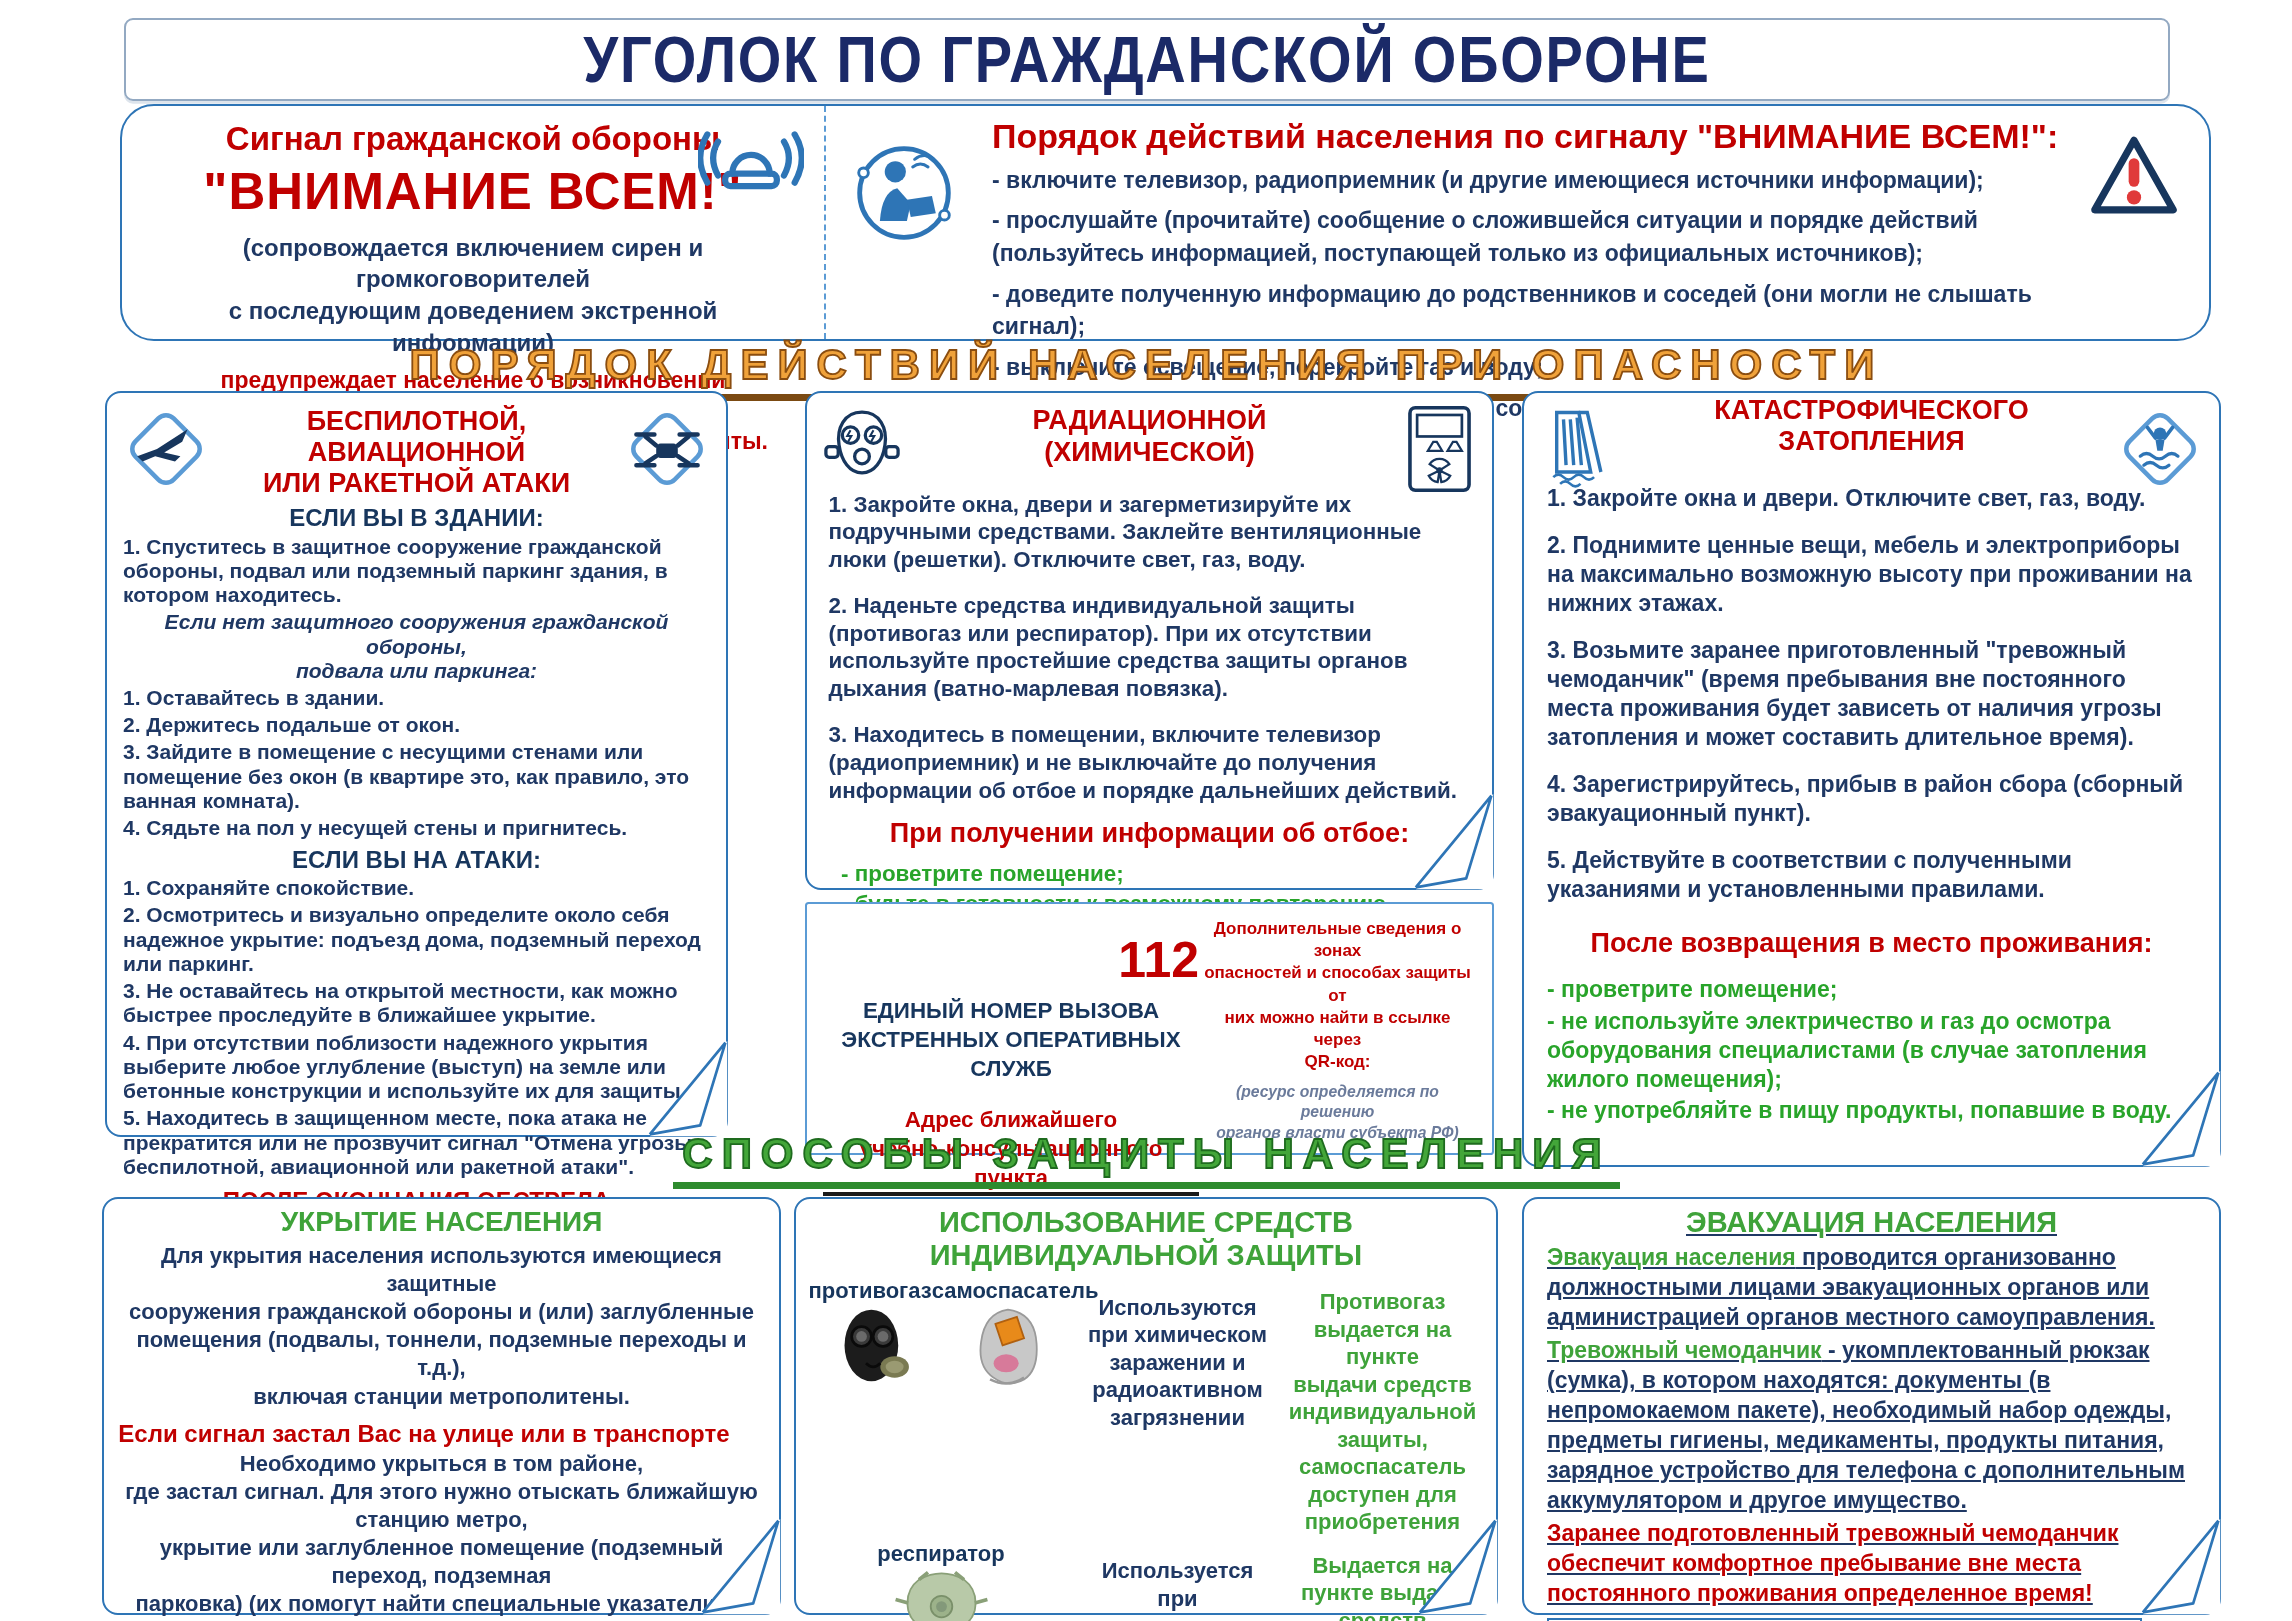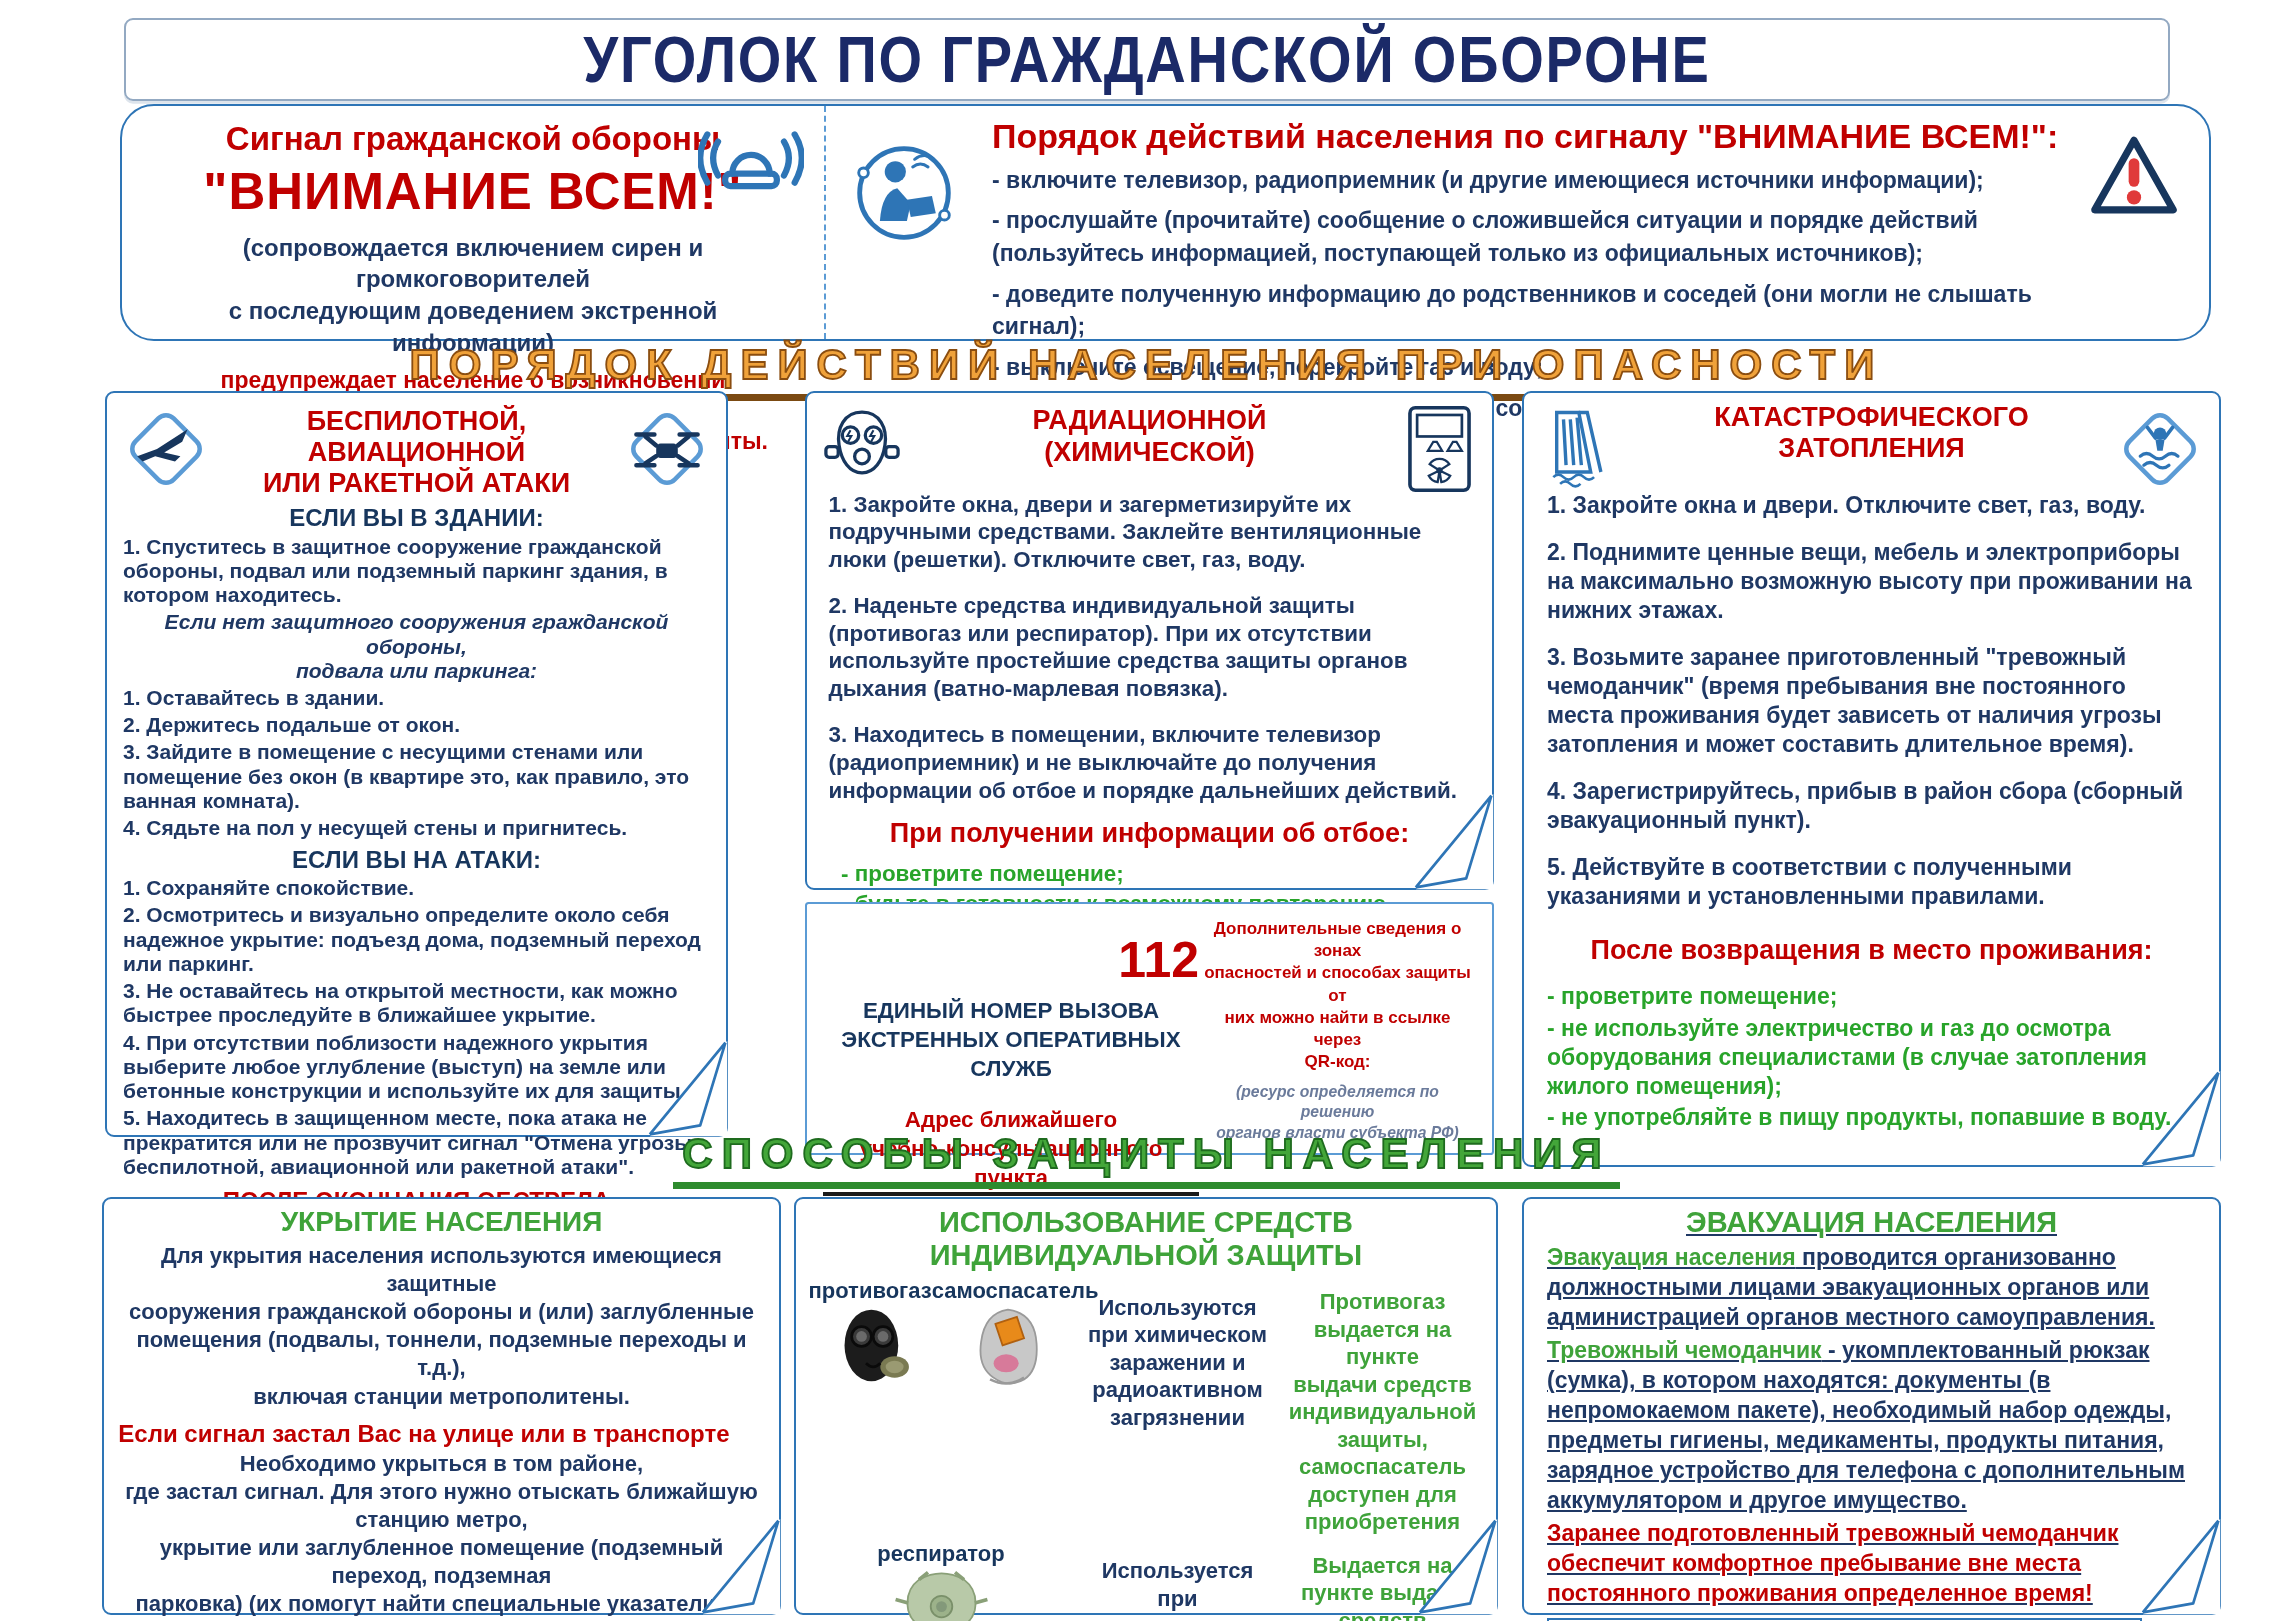--- a/index.html
+++ b/index.html
@@ -27,25 +27,25 @@
   .proc-item{font-size:23px;color:#1f3864;line-height:1.42;margin-top:8px;}
 
   
   .hdr{position:absolute;left:0;width:100%;text-align:center;}
   .hdr-orange span{display:inline-block;font-size:42px;letter-spacing:9px;color:#f0a23a;
     -webkit-text-stroke:1.8px #8a4d10;border-bottom:7.2px solid #7b4a12;padding:0 9px 4.5px;}
   .hdr-green span{display:inline-block;font-size:42px;letter-spacing:9px;color:#43a639;
     -webkit-text-stroke:1.8px #1e6b1e;border-bottom:7.2px solid #2e8b2e;padding:0 9px 3.6px;}
 
   
-  .box{position:absolute;border:2.7px solid #2e75b6;border-radius:9px;background:#fff;box-sizing:border-box;}
+  .box{position:absolute;border:2.7px solid #2e75b6;border-radius:16px;background:#fff;box-sizing:border-box;}
   .box1{left:105px;top:391px;width:623px;height:746px;padding:9px 16px;font-size:21px;line-height:1.16;}
   .box2{left:805px;top:391px;width:689px;height:499px;padding:10.7px 21.5px;font-size:22.4px;line-height:1.24;}
   .box112{left:805px;top:902px;width:689px;height:253px;border:2.7px solid #5b9bd5;border-radius:3.6px;display:flex;padding:14.3px 16px;}
-  .box3{left:1522px;top:391px;width:699px;height:776px;padding:7px 23px;font-size:23px;line-height:1.26;}
+  .box3{left:1522px;top:391px;width:699px;height:776px;padding:0 23px;font-size:23px;line-height:1.26;}
   .c-title{text-align:center;color:#c00000;font-size:27px;line-height:1.15;margin:3.6px 94px 0;}
   .c-sub{text-align:center;font-size:24px;margin-top:5.4px;color:#17365d;}
   .t{margin-top:2.7px;color:#1f3864;}
   .gap{margin-top:18px;}
   .it{font-style:italic;text-align:center;}
   .red-sub{color:#c00000;text-align:center;font-size:24px;line-height:1.2;margin-top:7.2px;}
   .grn{color:#28a42a;}
   .dmnd{position:absolute;width:90px;height:90px;top:10.7px;}
   .dmnd.l{left:14.3px;} .dmnd.r{right:14.3px;}
 

